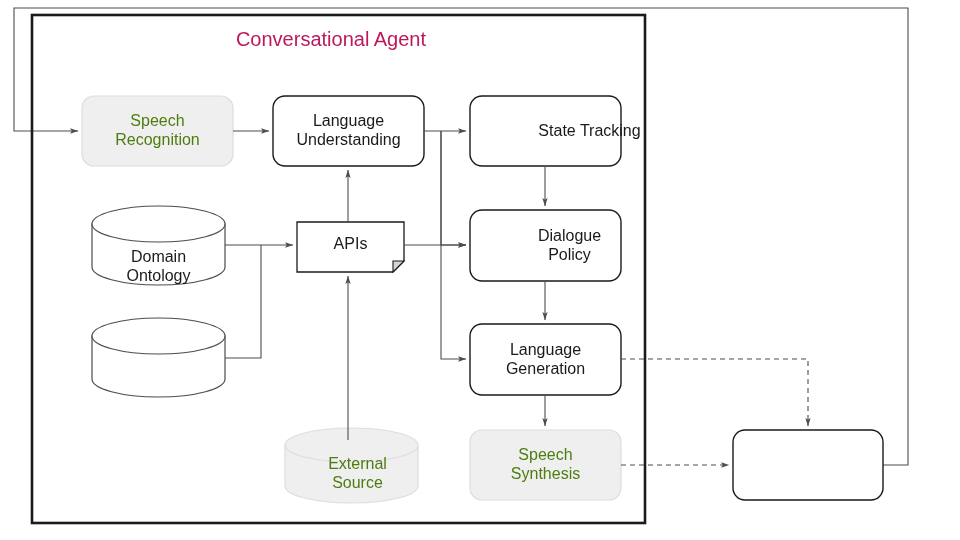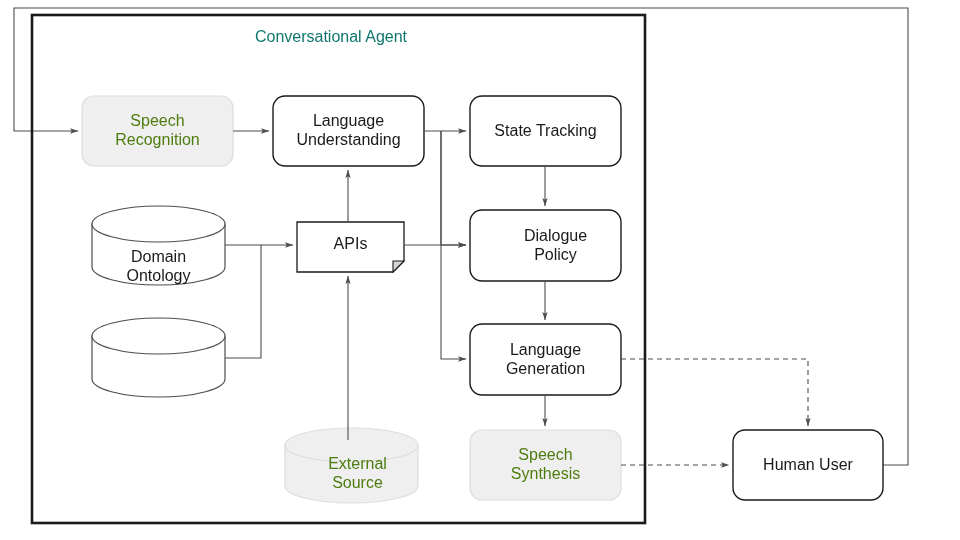--- a/index.html
+++ b/index.html
@@ -30,22 +30,22 @@
     text-align: center;
     line-height: 1.18;
     color: #1a1a1a;
     font-size: 16px;
     pointer-events: none;
     white-space: pre-line;
   }
   .node-label.dim { color: #4d7c0f; }
   .title-label {
     position: absolute;
-    font-size: 16px;
-    color: #0f766e;
+    font-size: 20px;
+    color: #be185d;
     text-align: center;
   }
 </style>
 </head>
 <body>
 
 <div id="canvas">
 
   <svg class="layer" viewBox="0 0 960 540">
     <defs>
@@ -129,32 +129,31 @@
   </svg>
 
   <div class="title-label" style="left:231px; top:28px; width:200px;">Conversational Agent</div>
 
   <div class="node-label dim" style="left:82px; top:96px; width:151px; height:70px;">Speech
 Recognition</div>
 
   <div class="node-label" style="left:273px; top:96px; width:151px; height:70px;">Language
 Understanding</div>
 
-  <div class="node-label" style="left:470px; top:96px; width:151px; height:70px;">State Tracking</div>
+  <div class="node-label" style="left:470px; top:96px; width:151px; height:70px;padding-left:44px;">State Tracking</div>
 
-  <div class="node-label" style="left:480px; top:210px; width:151px; height:71px;">Dialogue
+  <div class="node-label" style="left:494px; top:210px; width:151px; height:71px;">Dialogue
 Policy</div>
 
   <div class="node-label" style="left:470px; top:324px; width:151px; height:71px;">Language
 Generation</div>
 
   <div class="node-label dim" style="left:470px; top:430px; width:151px; height:70px;">Speech
 Synthesis</div>
 
-  <div class="node-label" style="left:733px; top:430px; width:150px; height:70px;">Human User</div>
 
   <div class="node-label" style="left:297px; top:222px; width:107px; height:44px;">APIs</div>
 
   <div class="node-label" style="left:92px; top:236px; width:133px; height:61px;">Domain
 Ontology</div>
 
 
   <div class="node-label dim" style="left:285px; top:445px; width:145px; height:58px;">External
 Source</div>
 

